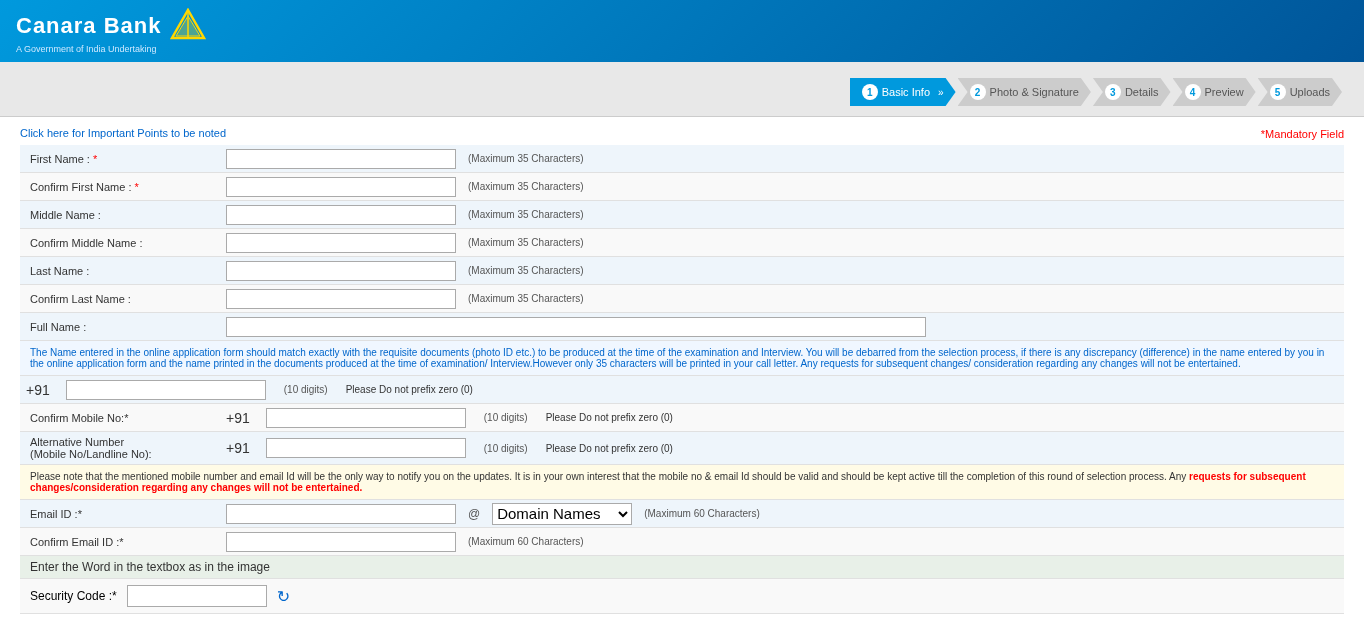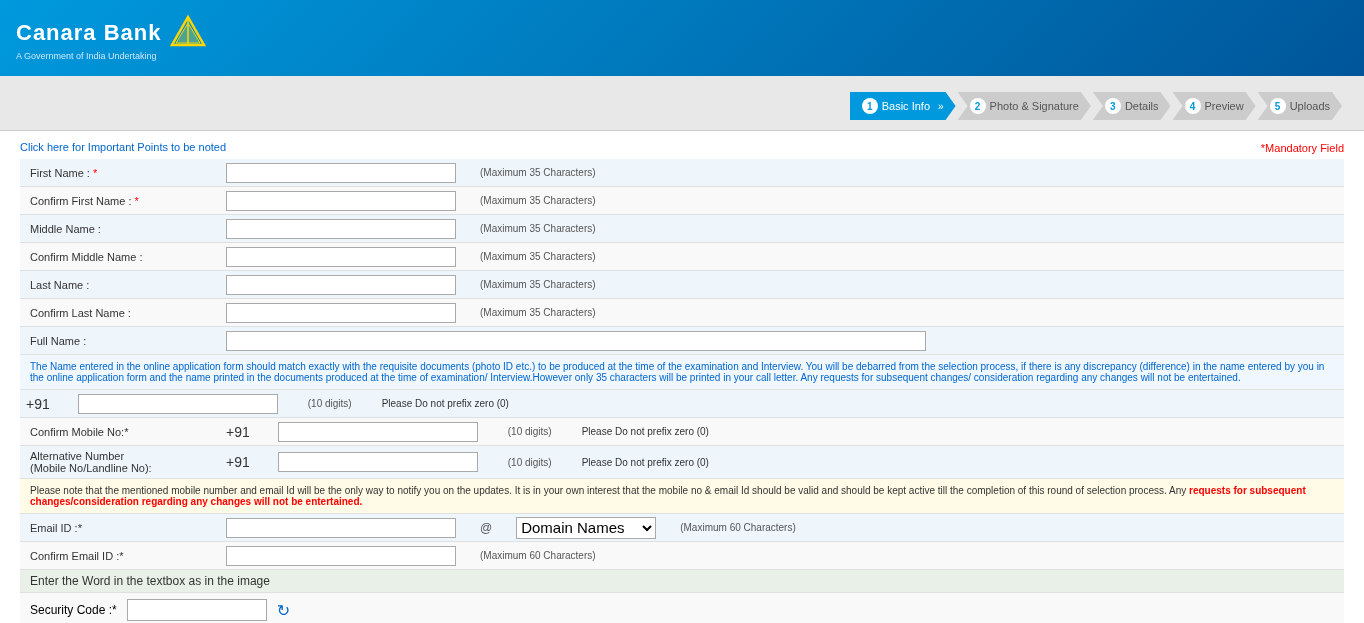--- a/index.html
+++ b/index.html
@@ -1,21 +1,21 @@
 <!DOCTYPE html>
 <html><head>
   <meta charset="utf-8">
   <style>
     * { box-sizing: border-box; margin: 0; padding: 0; }
     body { font-family: Arial, sans-serif; font-size: 12px; background: #f0f0f0; }
 
     
     .header {
       background: linear-gradient(135deg, #0099dd 0%, #0077bb 50%, #005599 100%);
-      height: 76px;
+      height: 62px;
       display: flex;
       align-items: center;
       padding: 0 16px;
     }
     .logo-area {
       display: flex;
       flex-direction: column;
       align-items: flex-start;
     }
     .logo-text {
@@ -127,21 +127,21 @@
       flex-shrink: 0;
     }
     .required-star {
       color: red;
     }
     .form-input-area {
       flex: 1;
       display: flex;
       align-items: center;
       padding: 2px 6px;
-      gap: 24px;
+      gap: 12px;
     }
     .form-input {
       width: 230px;
       height: 20px;
       border: 1px solid #aaa;
       padding: 2px 4px;
       font-size: 11px;
       background: white;
     }
     .form-input-full {

